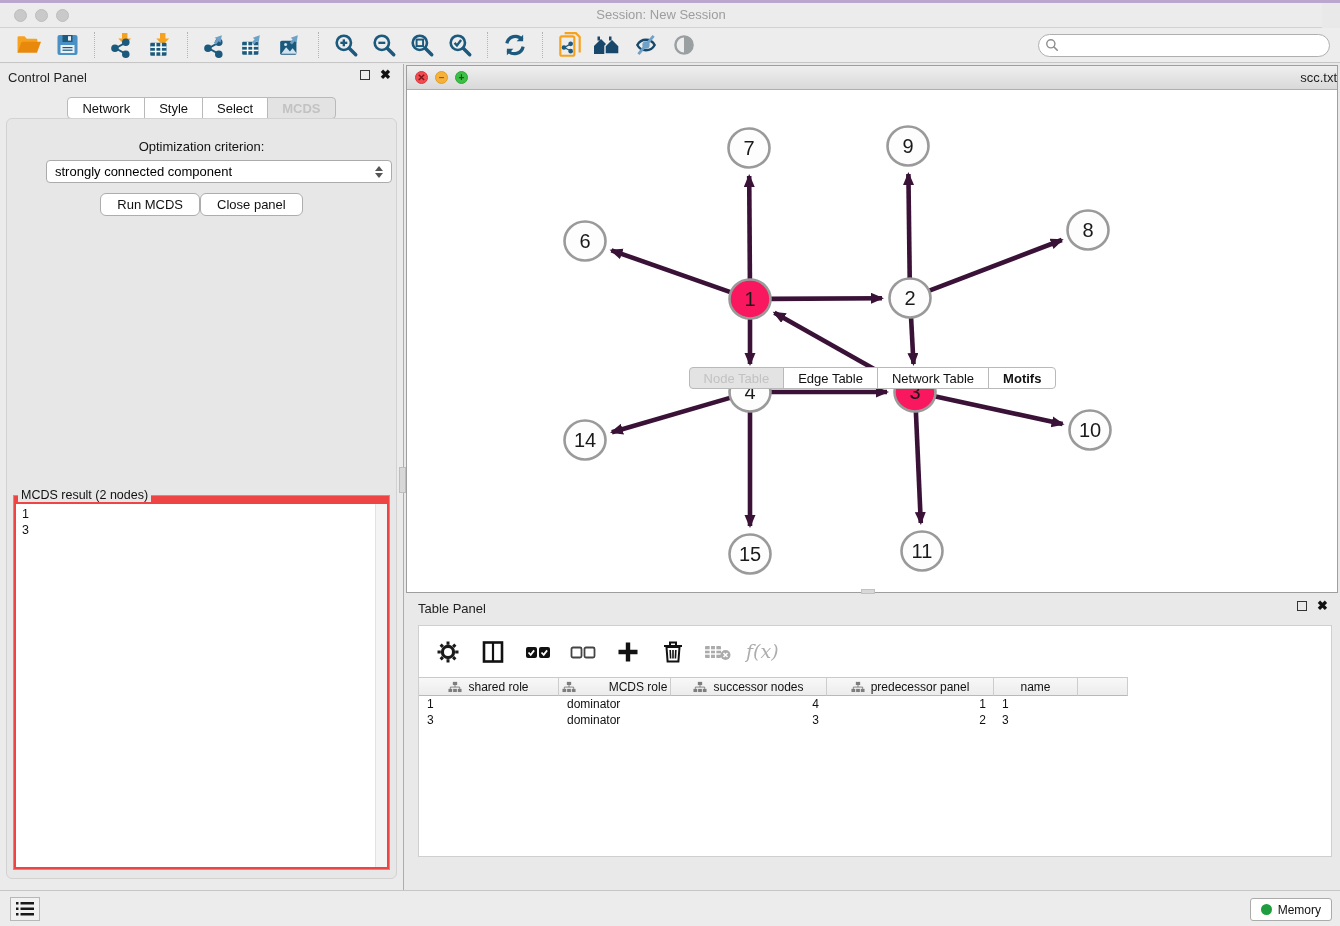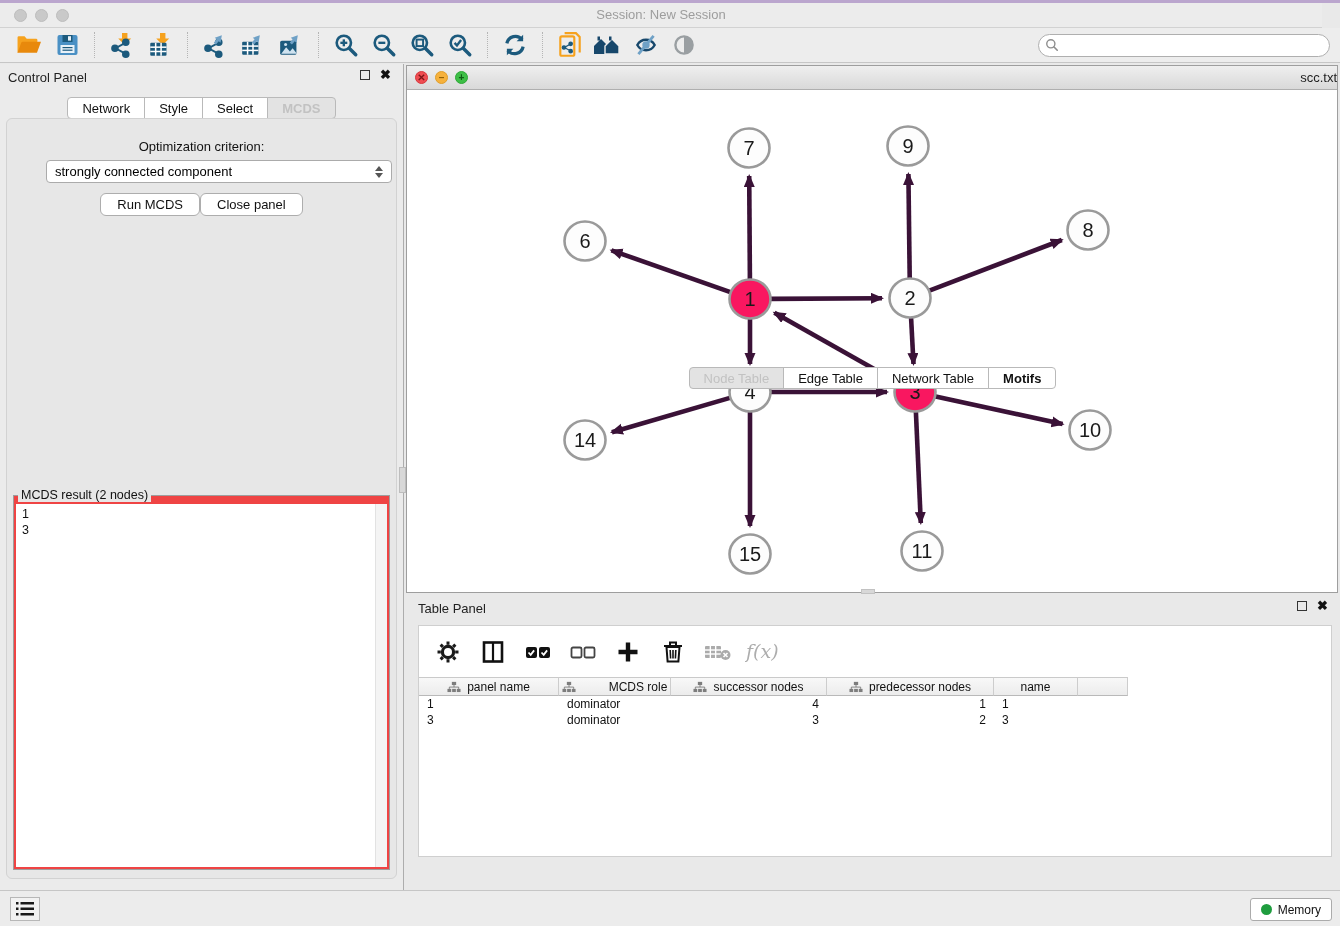--- a/index.html
+++ b/index.html
@@ -531,21 +531,21 @@
                 <svg width="14" height="12" viewBox="0 0 15 12">
                   <g fill="#7D7D7D">
                     <rect x="5.2" y="0.5" width="4.6" height="3.4"></rect>
                     <rect x="0.5" y="8" width="4" height="3.4"></rect>
                     <rect x="5.5" y="8" width="4" height="3.4"></rect>
                     <rect x="10.5" y="8" width="4" height="3.4"></rect>
                   </g>
                   <path d="M7.5 3.9v2.2M2.5 8V6.1h10V8" stroke="#7D7D7D" fill="none"></path>
                 </svg>
               </span>
-              <span>panel name</span>
+              <span>shared role</span>
             </div>
             <div class="th-cell" style="width: 112px; gap: 33px;">
               <span>
                 <svg width="14" height="12" viewBox="0 0 15 12">
                   <g fill="#7D7D7D">
                     <rect x="5.2" y="0.5" width="4.6" height="3.4"></rect>
                     <rect x="0.5" y="8" width="4" height="3.4"></rect>
                     <rect x="5.5" y="8" width="4" height="3.4"></rect>
                     <rect x="10.5" y="8" width="4" height="3.4"></rect>
                   </g>
@@ -573,21 +573,21 @@
                 <svg width="14" height="12" viewBox="0 0 15 12">
                   <g fill="#7D7D7D">
                     <rect x="5.2" y="0.5" width="4.6" height="3.4"></rect>
                     <rect x="0.5" y="8" width="4" height="3.4"></rect>
                     <rect x="5.5" y="8" width="4" height="3.4"></rect>
                     <rect x="10.5" y="8" width="4" height="3.4"></rect>
                   </g>
                   <path d="M7.5 3.9v2.2M2.5 8V6.1h10V8" stroke="#7D7D7D" fill="none"></path>
                 </svg>
               </span>
-              <span>predecessor nodes</span>
+              <span>predecessor panel</span>
             </div>
             <div class="th-cell" style="width: 84px;">
               <span>name</span>
             </div>
             <div class="th-cell" style="width: 50px;">
               <span></span>
             </div>
           </div>
         <div class="tbl-rows">
             <div class="tbl-row">

